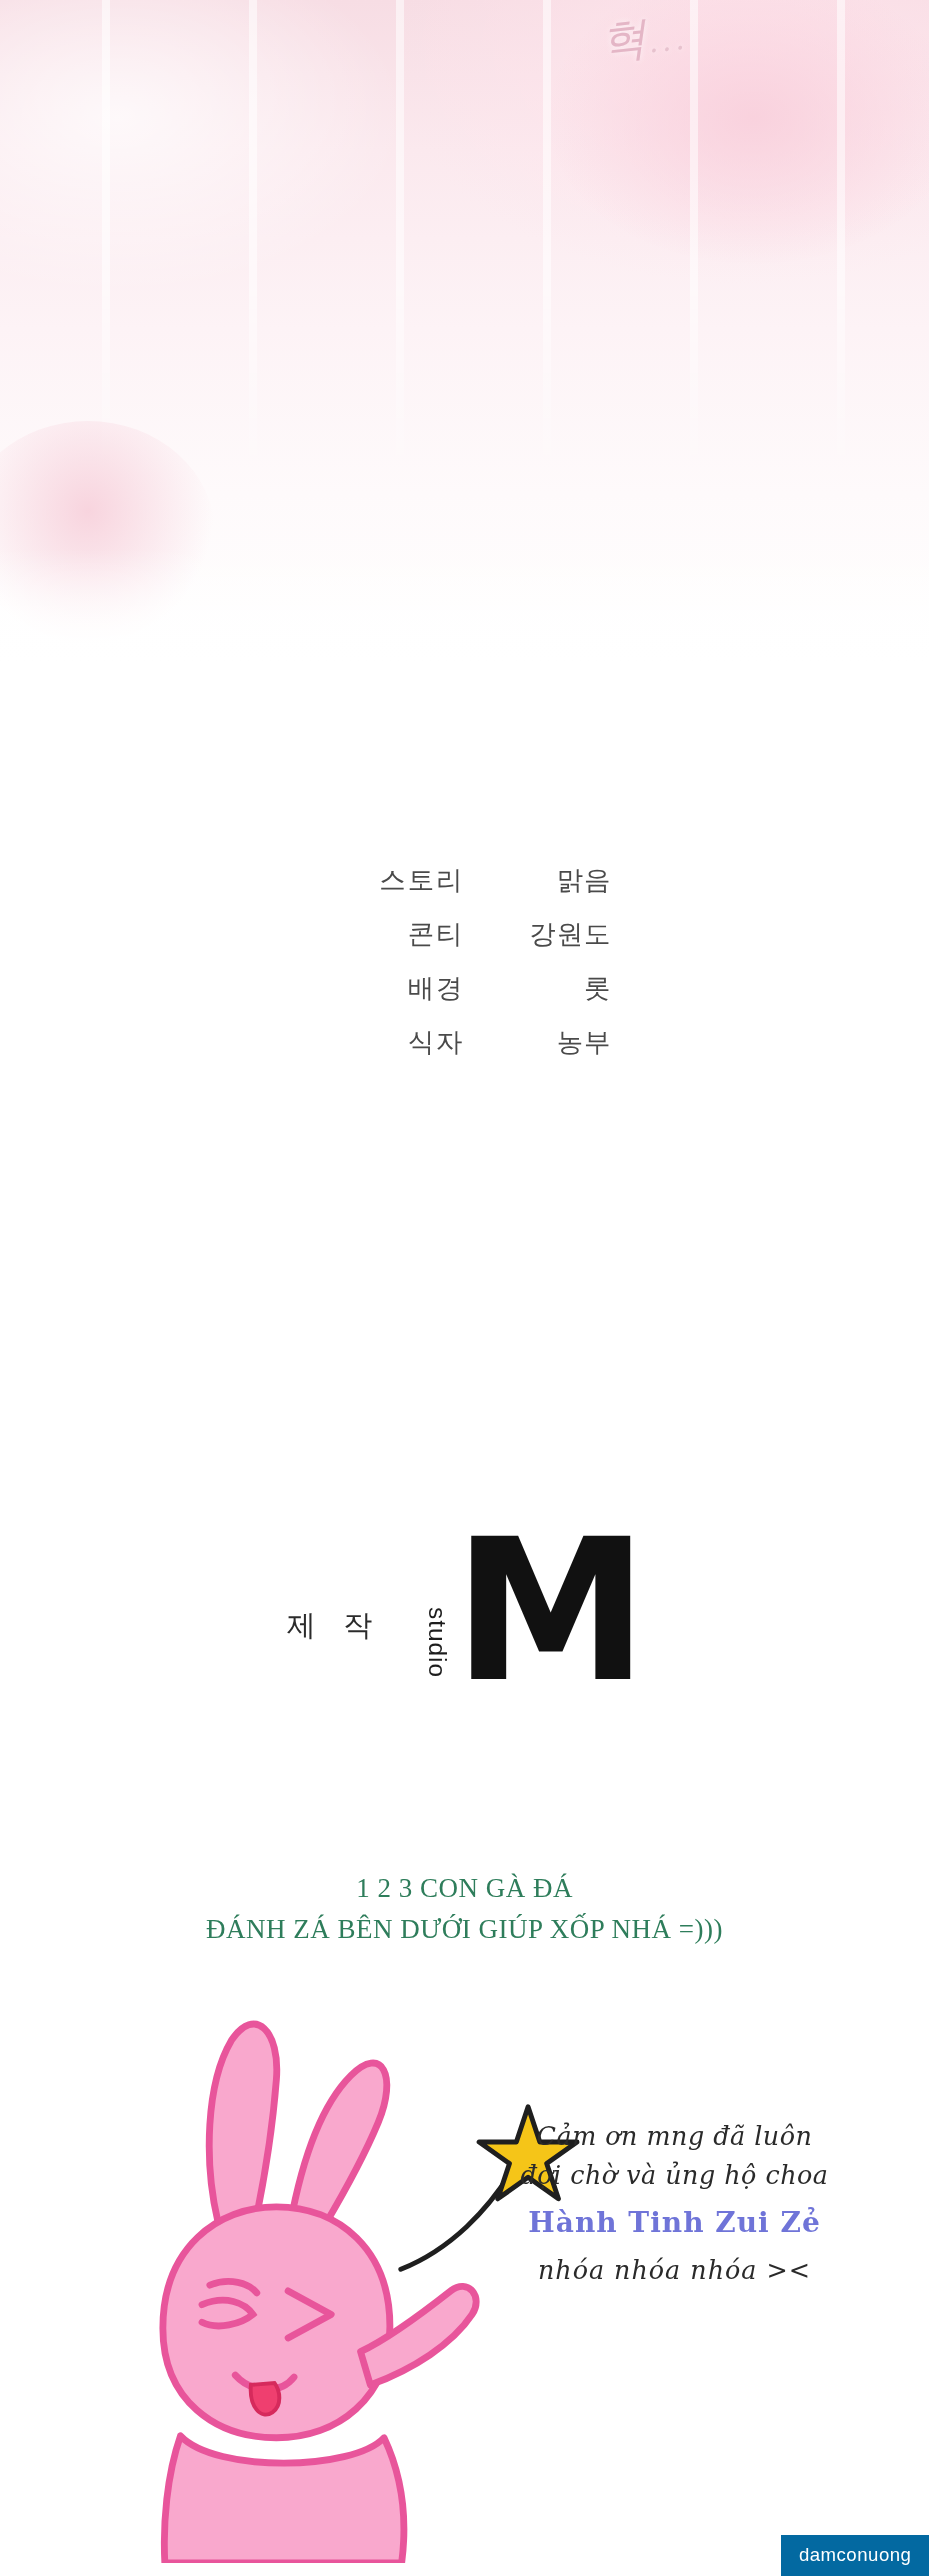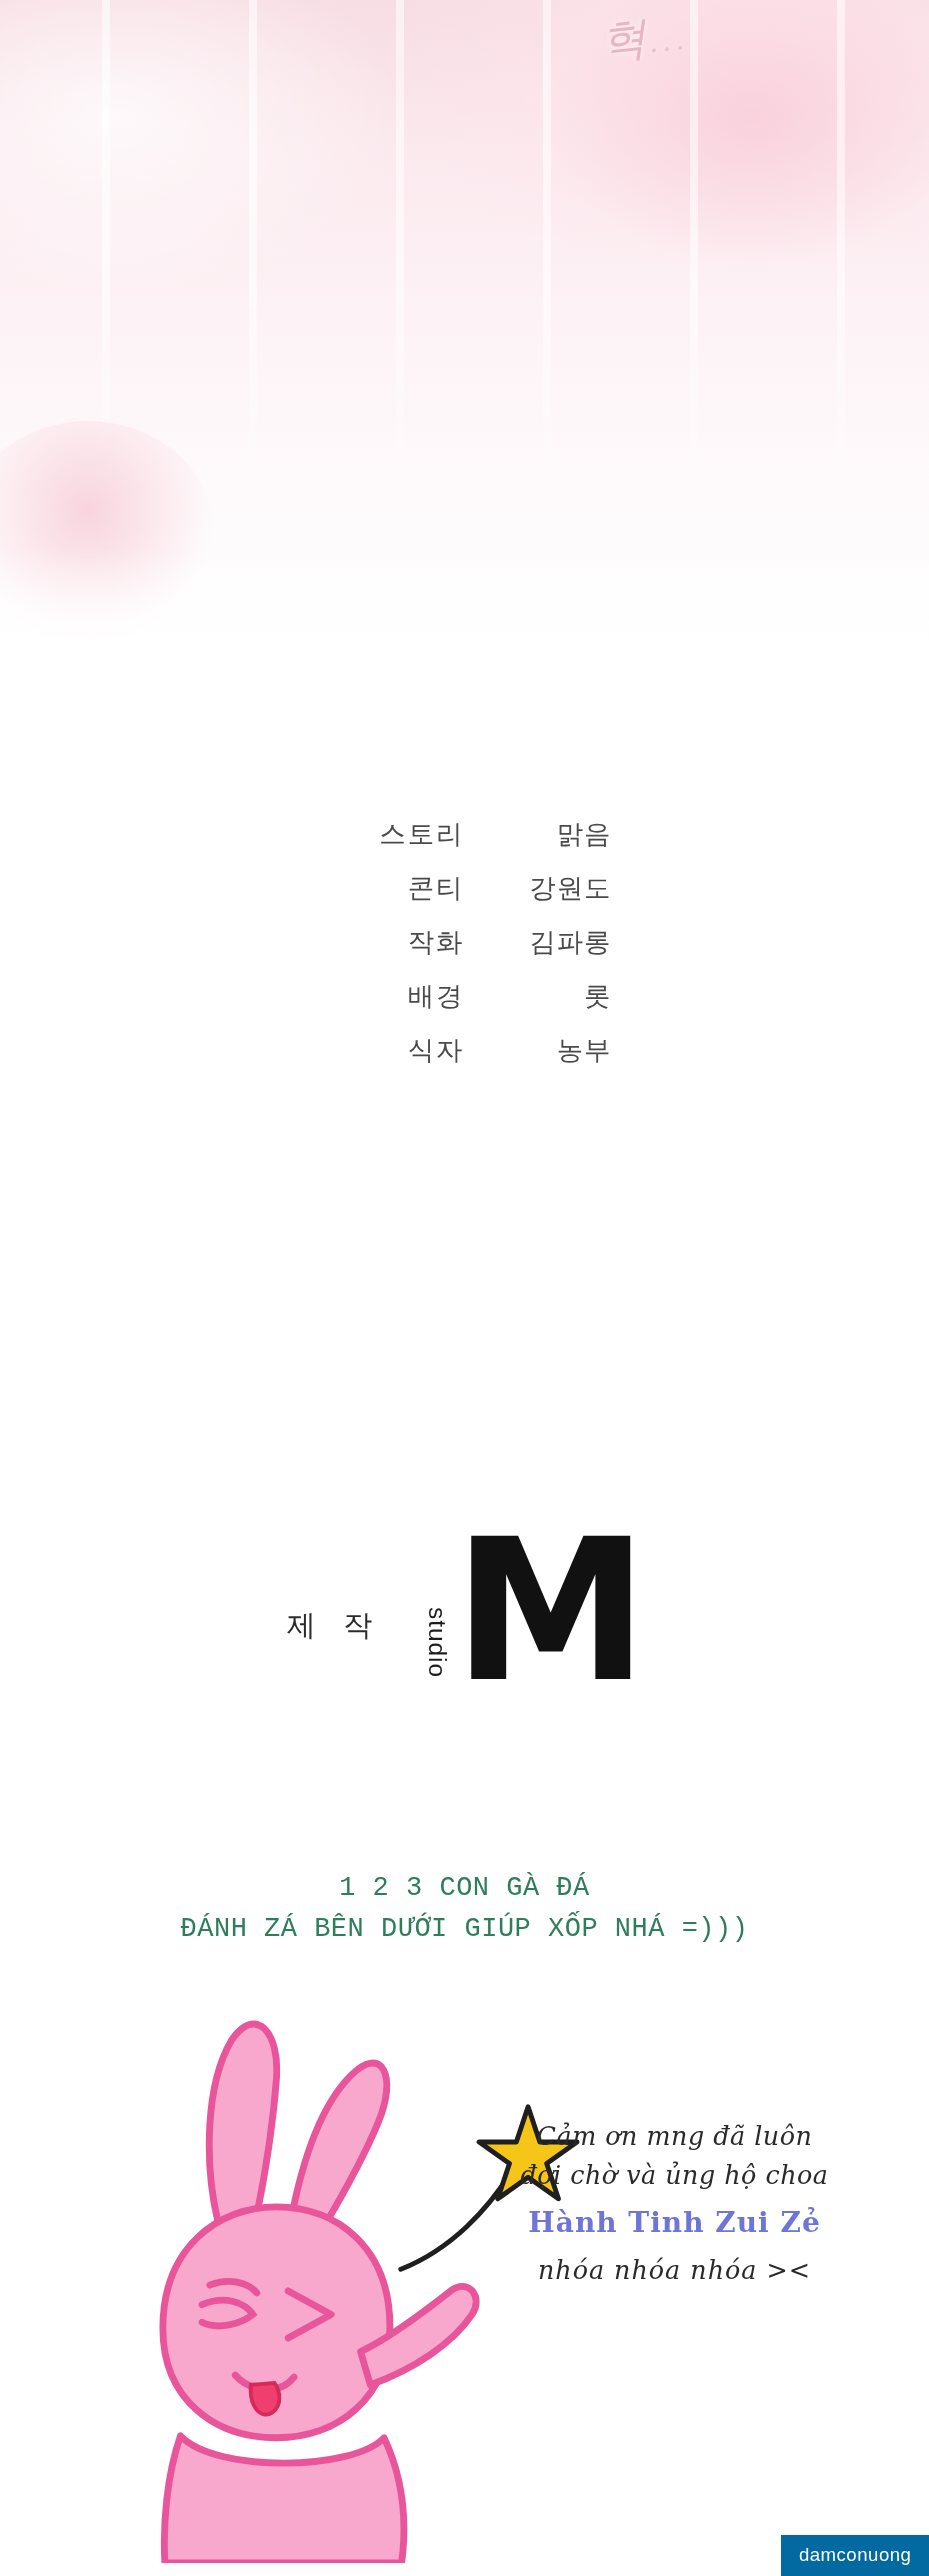--- a/index.html
+++ b/index.html
@@ -76,21 +76,21 @@
   }
   .art-bottom-fade {
     position: absolute;
     left: 0; top: 548px; width: 929px; height: 137px;
     background: linear-gradient(180deg, rgba(255,255,255,0) 0%, #ffffff 85%);
   }
 
   
   .credits {
     position: absolute;
-    left: 0; top: 817px;
+    left: 0; top: 863px;
     width: 929px;
   }
   .credit-row {
     display: flex;
     justify-content: center;
     align-items: baseline;
     height: 54px;
   }
   .credit-role {
     width: 147px;
@@ -144,21 +144,21 @@
     color: #111111;
     letter-spacing: -5.9px;
   }
 
   
   .note-green {
     position: absolute;
     left: 0; top: 1868px;
     width: 929px;
     text-align: center;
-    font-family: Liberation Mono, monospace;
+    font-family: Liberation Serif, serif;
     color: #2e7d5b;
     font-size: 27px;
     line-height: 1.52;
     letter-spacing: 0.5px;
   }
   .note-green .line1 { font-size: 27px; }
   .note-green .line2 { font-size: 27px; }
   .note-green .line3 { font-size: 27px; }
 
   
@@ -227,24 +227,20 @@
 <div class="credits">
   <div class="credit-row">
     <div class="credit-role">스토리</div>
     <div class="credit-name">맑음</div>
   </div>
   <div class="credit-row">
     <div class="credit-role">콘티</div>
     <div class="credit-name">강원도</div>
   </div>
   <div class="credit-row">
-    <div class="credit-role">작화</div>
-    <div class="credit-name">김파롱</div>
-  </div>
-  <div class="credit-row">
     <div class="credit-role">배경</div>
     <div class="credit-name">롯</div>
   </div>
   <div class="credit-row">
     <div class="credit-role">식자</div>
     <div class="credit-name">농부</div>
   </div>
 </div>
 
 <div class="studio-block">

